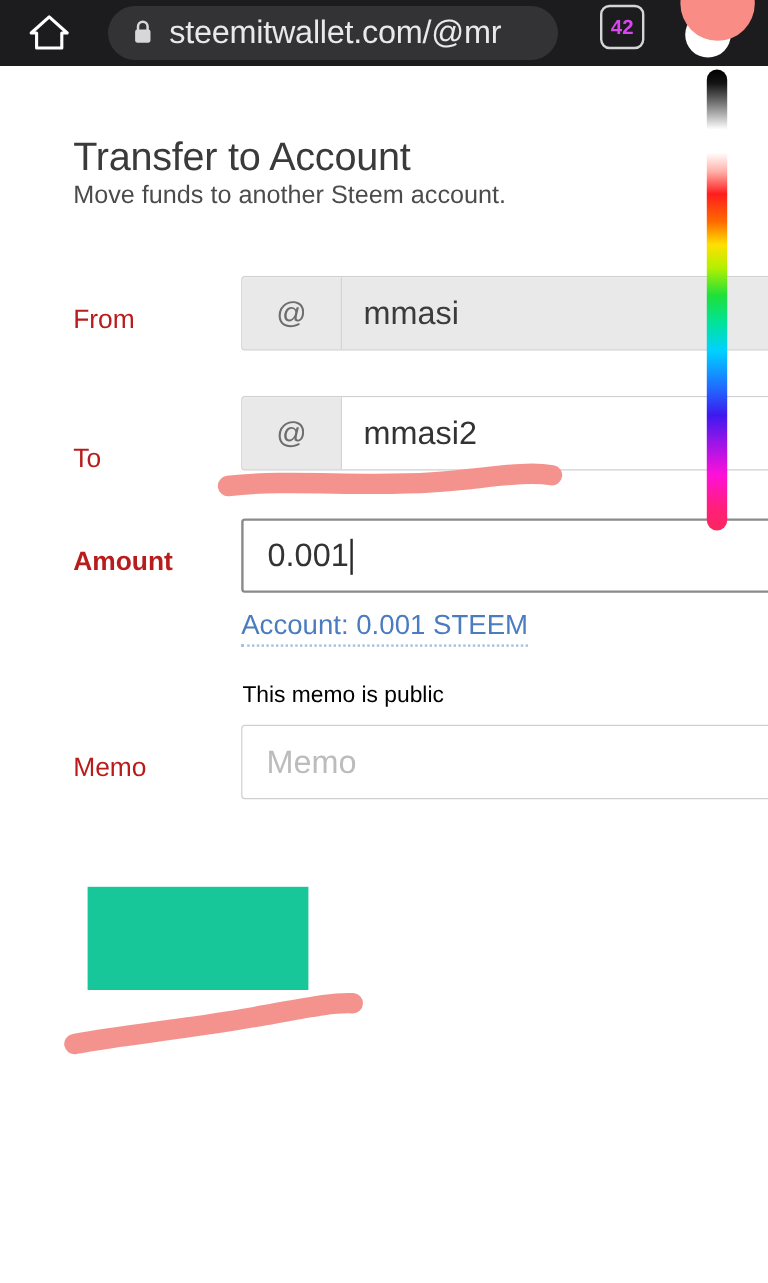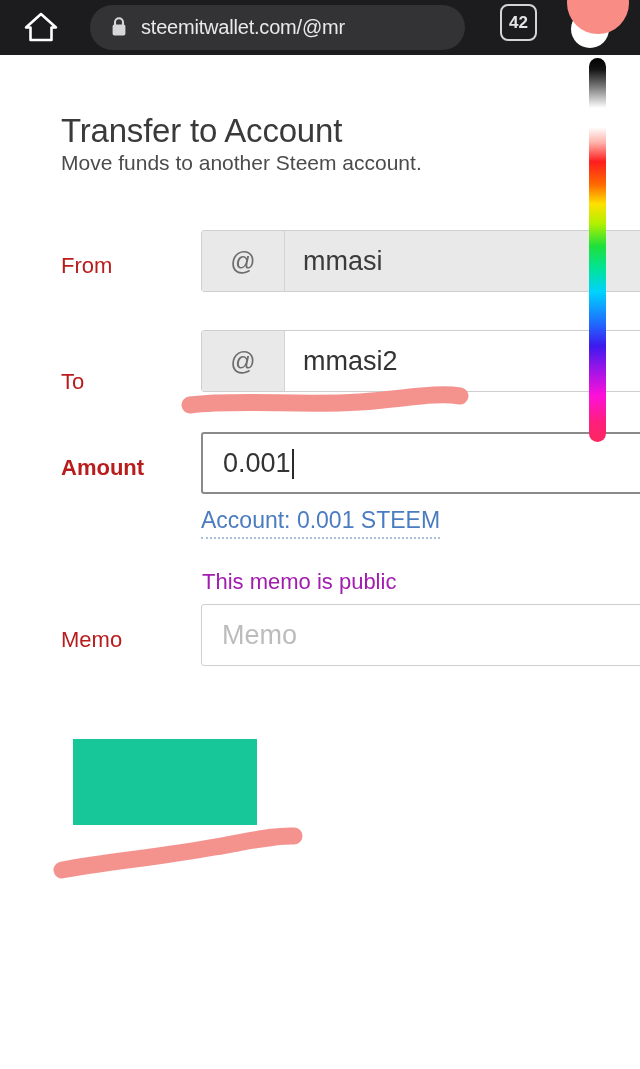--- a/index.html
+++ b/index.html
@@ -52,31 +52,31 @@
   }
   .lock-icon {
     width: 18px; height: 21px;
     flex: 0 0 auto;
     margin-right: 13px;
     position: relative;
     top: -1px;
   }
   .url-text {
     color: #e9e9eb;
-    font-size: 20px;
+    font-size: 27px;
     letter-spacing: -0.2px;
     white-space: nowrap;
   }
   .tab-count {
     position: absolute;
     left: 500px; top: 4px;
     width: 37px; height: 37px;
     border: 2.5px solid #d5d5d7;
     border-radius: 8px;
-    color: #e5e5e5;
+    color: #d946ef;
     font-size: 17px;
     font-weight: bold;
     display: flex;
     align-items: center;
     justify-content: center;
     box-sizing: border-box;
   }
   .avatar {
     position: absolute;
     left: 571px; top: 10px;
@@ -215,22 +215,22 @@
     font-size: 23px;
     color: #4a7cc0;
     border-bottom: 2px dotted #a8bfdd;
     padding-bottom: 3px;
     white-space: nowrap;
   }
 
   .memo-hint {
     position: absolute;
     left: 186px;
-    font-size: 22px;
-    color: #a21caf;
+    font-size: 19px;
+    color: #000000;
     white-space: nowrap;
   }
 
   
   .next-wrap {
     position: absolute;
     left: 45px;
     top: 670px;
     width: 196px;
     height: 100px;

